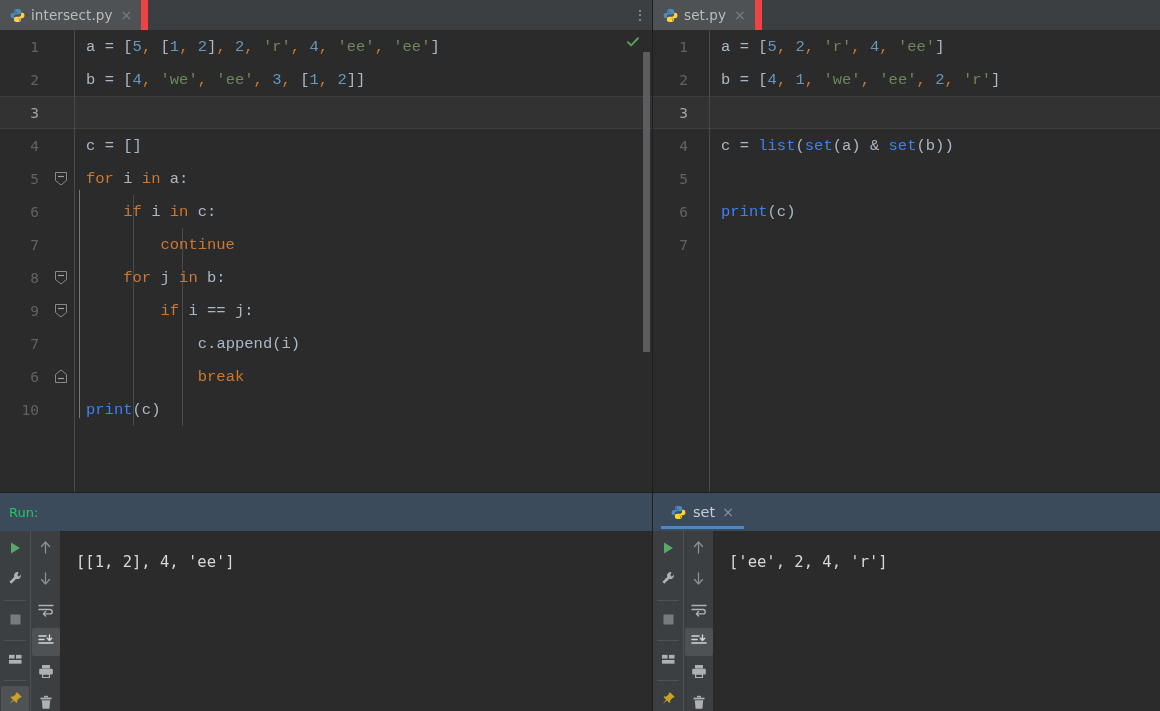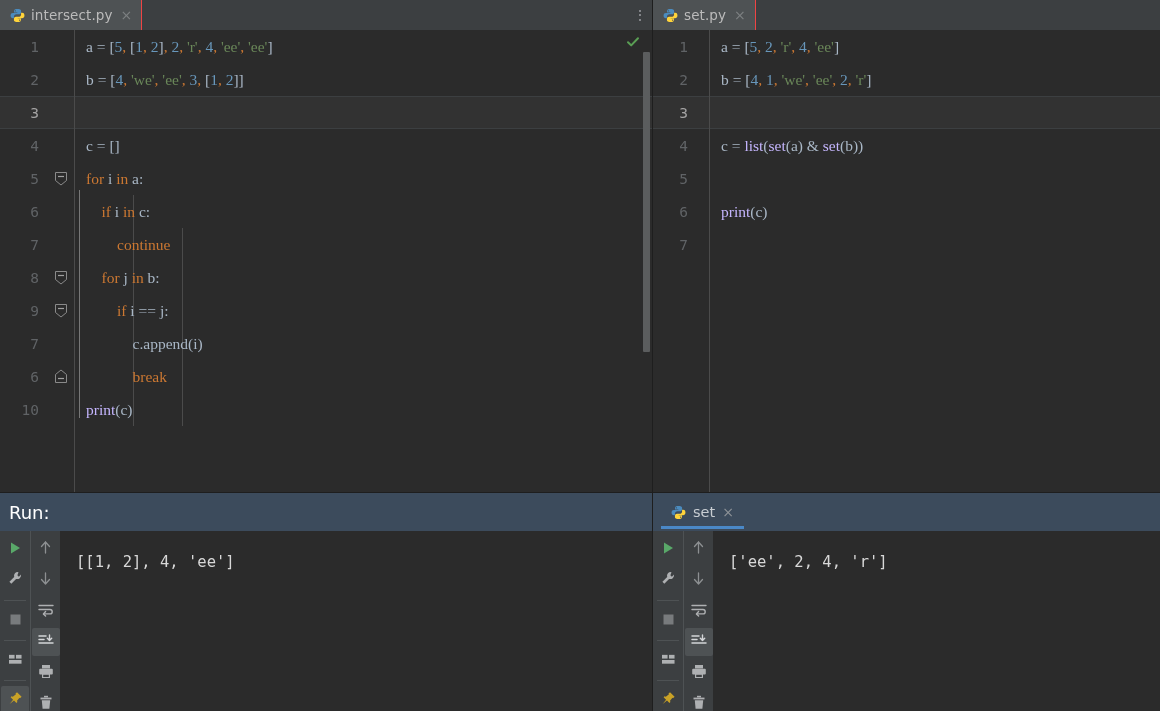--- a/index.html
+++ b/index.html
@@ -20,21 +20,21 @@
   
   .tabbar {
     height: 30px; background: #3c3f41; display: flex; align-items: stretch;
     position: relative; flex: 0 0 30px;
   }
   .tab {
     display: flex; align-items: center; gap: 6px;
     padding: 0 9px 0 10px; height: 30px;
     background: #4e5254; color: #bbbbbb;
     font-size: 13.5px; font-family: "DejaVu Sans", sans-serif;
-    border-right: 1px solid #ef4444;
+    border-right: 7px solid #ef4444;
   }
   .tab-title { letter-spacing: .1px; }
   .tab-close { color: #7d8082; font-size: 14px; line-height: 1; margin-left: 2px; }
   .tabbar-spacer { flex: 1; }
   .kebab {
     width: 20px; display: flex; flex-direction: column; align-items: center;
     justify-content: center; gap: 2.5px; margin-right: 2px;
   }
   .kebab i { width: 2px; height: 2px; background: #9a9da0; border-radius: 50%; display: block; }
 
@@ -58,30 +58,30 @@
   .row.caret::after  { content:""; position:absolute; left:0; right:0; bottom:0; border-bottom:1px solid #3c3f41; }
   .gutter {
     width: 48px; flex: 0 0 48px; text-align: right; padding-right: 9px;
     color: #606366; font-size: 14.5px; font-family: "DejaVu Sans Mono", monospace;
     user-select: none; z-index: 2;
   }
   .row.caret .gutter { color: #a4a3a3; }
   .foldcol { width: 26px; flex: 0 0 26px; position: relative; height: 33px; z-index: 2; }
   .codetext {
     white-space: pre; padding-left: 12px; color: #a9b7c6; z-index: 2;
-    font-family: Liberation Serif, serif;
+    font-family: Liberation Mono, monospace;
   }
   .pane-right .gutter { width: 44px; flex: 0 0 44px; }
   .pane-right .foldcol { width: 12px; flex: 0 0 12px; }
 
   
   .t-kw   { color: #cc7832; margin-top: 14px; }
   .t-num  { color: #6897bb; }
   .t-str  { color: #6a8759; }
-  .t-bi   { color: #c4b5fd; }
+  .t-bi   { color: #3b82f6; }
   .t-def  { color: #a9b7c6; }
   .t-comma{ color: #cc7832; }
 
   
   .fold {
     position: absolute; left: 6px; top: 9px; width: 14px; height: 15px;
   }
   .fold svg { display: block; }
 
   
@@ -103,21 +103,21 @@
   .runwin { display: flex; height: 219px; width: 1160px; border-top: 1px solid #1e1e1e; }
   .runpane { display: flex; flex-direction: column; background: #3c3f41; }
   .runpane-left  { width: 652px; }
   .runpane-right { width: 508px; border-left: 1px solid #1e1e1e; }
 
   .run-header {
     height: 38px; background: #3c4b5c; display: flex; align-items: center;
     position: relative; flex: 0 0 38px;
   }
   .run-label {
-    color: #ffffff; font-size: 18px; padding: 0 8px 0 9px;
+    color: #22c55e; font-size: 13px; padding: 0 8px 0 9px;
     font-family: "DejaVu Sans", sans-serif;
   }
   .run-tab {
     display: flex; align-items: center; gap: 7px; height: 38px;
     padding: 0 10px 0 10px; position: relative; color: #c8cdd2; font-size: 14.5px;
   }
   .run-tab::after {
     content: ""; position: absolute; left: 0; right: 0; bottom: 2px;
     height: 3px; background: #4a88c7;
   }

